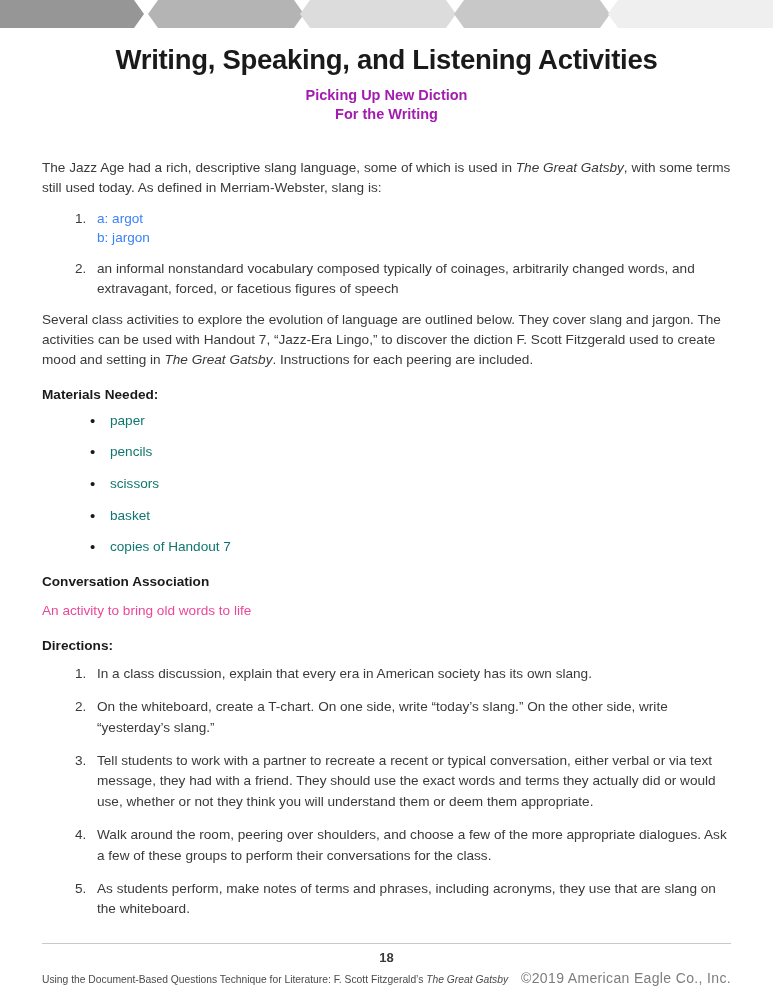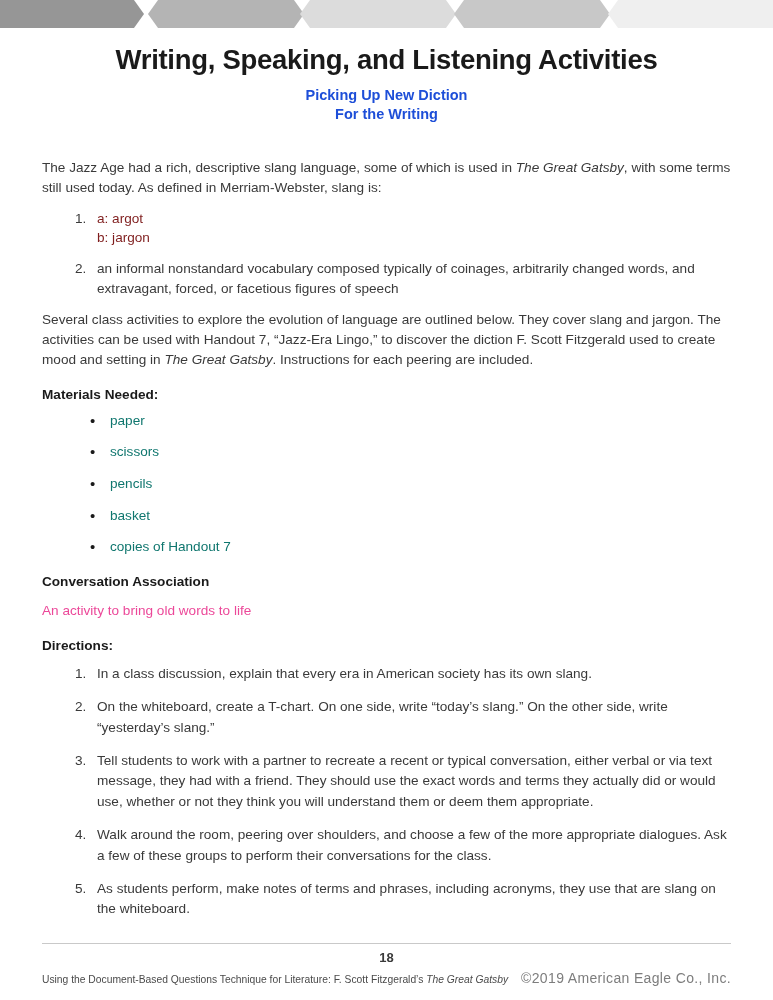--- a/index.html
+++ b/index.html
@@ -44,21 +44,21 @@
     letter-spacing: -0.3px;
     margin: 16px 0 0 0;
     color: #1a1a1a;
   }
   .doc-subtitle {
     text-align: center;
     font-size: 14.5px;
     font-weight: bold;
     line-height: 1.32;
     margin: 10px 0 0 0;
-    color: #1d4ed8;
+    color: #a21caf;
   }
   .doc-subtitle .line2 { display: block; }
 
   .body-para {
     font-size: 13.6px;
     line-height: 1.45;
     margin: 34px 0 0 0;
     color: #3a3a3a;
   }
   .body-para.tight { margin-top: 12px; }
@@ -75,21 +75,21 @@
   }
   ol.num-list > li {
     margin-bottom: 11px;
     padding-left: 7px;
   }
   ol.num-list > li:last-child { margin-bottom: 0; }
 
   .sub-def {
     font-size: 13.6px;
     line-height: 1.45;
-    color: #7f1d1d;
+    color: #3b82f6;
   }
 
   .section-head {
     font-size: 13.6px;
     font-weight: bold;
     color: #1a1a1a;
     margin: 17px 0 0 0;
   }
 
   ul.bullet-list {
@@ -200,22 +200,22 @@
     </li>
     <li>an informal nonstandard vocabulary composed typically of coinages, arbitrarily changed words, and extravagant, forced, or facetious figures of speech</li>
   </ol>
 
   <p class="body-para tight"><span>Several class activities to explore the evolution of language are outlined below. They cover slang and jargon. The activities can be used with Handout 7, “Jazz-Era Lingo,” to discover the diction F. Scott Fitzgerald used to create mood and setting in </span><em class="title-ref">The Great Gatsby</em><span>. Instructions for each peering are included.</span></p>
 
   <div class="section-head">Materials Needed:</div>
 
   <ul class="bullet-list">
     <li>paper</li>
+    <li>pencils</li>
     <li>scissors</li>
-    <li>pencils</li>
     <li>basket</li>
     <li>copies of Handout 7</li>
   </ul>
 
   <div class="section-head">Conversation Association</div>
 
   <p class="subtle-line">An activity to bring old words to life</p>
 
   <div class="section-head">Directions:</div>
 

